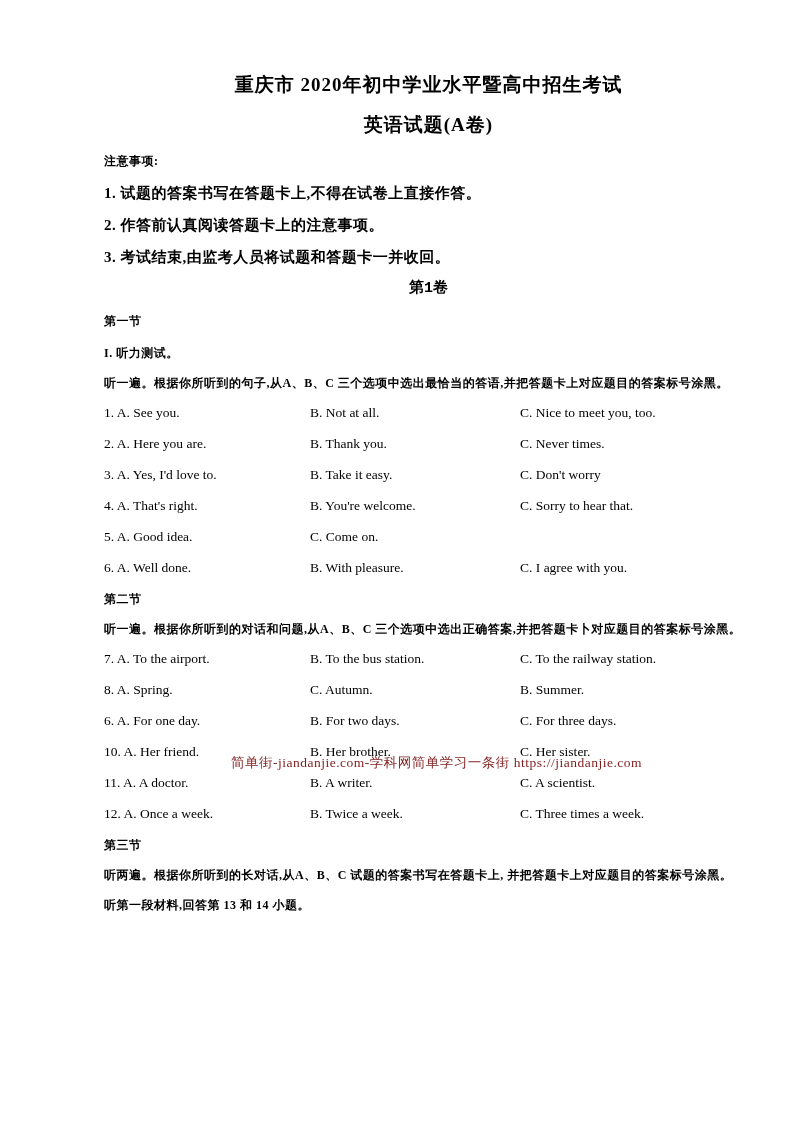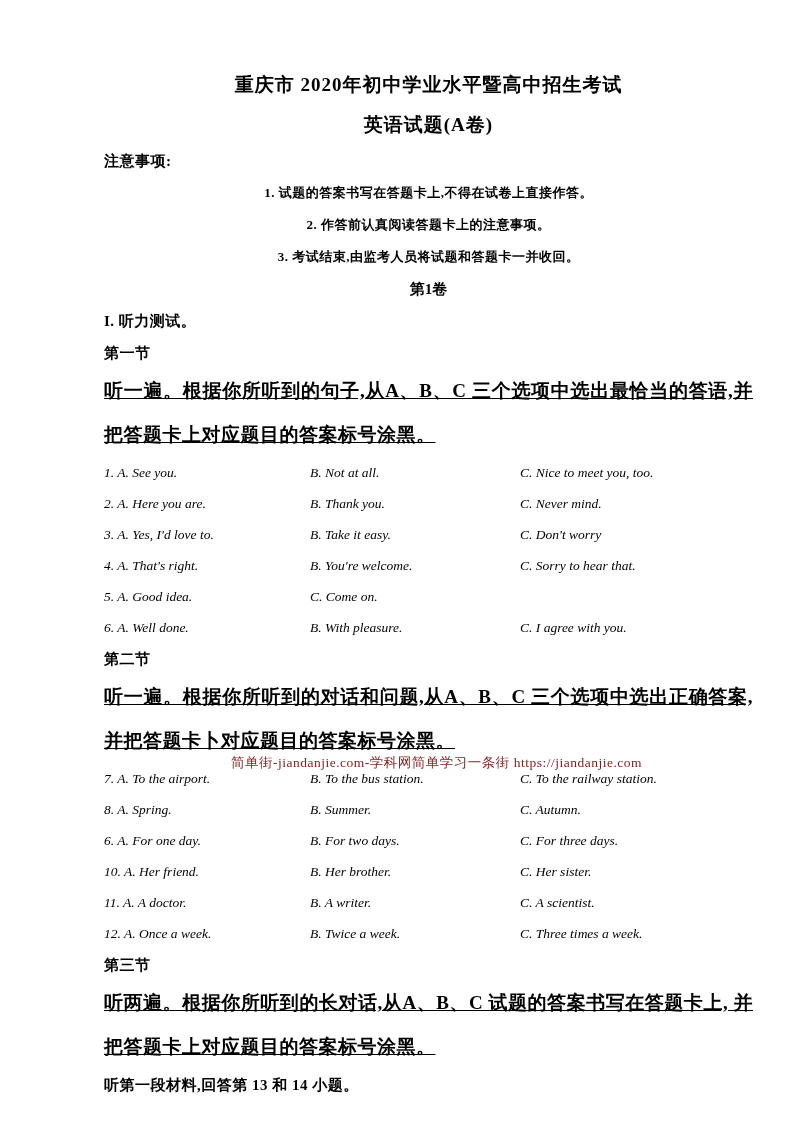--- a/index.html
+++ b/index.html
@@ -13,31 +13,30 @@
   }
   .page {
     width: 793px;
     height: 802px;
     padding: 65px 72px 0 72px;
     position: relative;
     margin-left: 32px;
   }
   .title-block { text-align: center; font-weight: bold; }
   .title-line { font-size: 19px; line-height: 40px; letter-spacing: 1px; }
-  .cn-bold { font-weight: bold; font-size: 15px; line-height: 32px; letter-spacing: 0.5px; }
-  .notice-item { font-weight: bold; font-size: 13px; line-height: 32px; letter-spacing: 0.5px; text-align: center; }
-  .volume { text-align: center; font-weight: bold; font-size: 15px; line-height: 32px; }
-  .instructions { font-weight: bold; font-size: 19px; line-height: 44px; text-align: justify; letter-spacing: 0.5px; text-decoration: underline; }
+  .cn-bold { font-weight: bold; font-size: 12px; line-height: 32px; letter-spacing: 0.5px; }
+  .notice-item { font-weight: bold; font-size: 15px; line-height: 32px; letter-spacing: 0.5px; }
+  .volume { text-align: center; font-weight: bold; font-size: 15px; line-height: 32px; font-family: Liberation Mono, monospace; }
+  .instructions { font-weight: bold; font-size: 12px; line-height: 28px; text-align: justify; letter-spacing: 0.5px; }
   .q-row {
     display: grid;
     grid-template-columns: 206px 210px auto;
     font-size: 13.5px;
     line-height: 31px;
     font-weight: normal;
-    font-style: italic;
   }
   .q-row span { white-space: nowrap; overflow: hidden; }
   .footer {
     position: absolute;
     bottom: 30px;
     left: 8px;
     width: 100%;
     text-align: center;
     color: #7f1d1d;
     font-size: 13.5px;
@@ -54,34 +53,34 @@
     <div class="title-line">英语试题(A卷)</div>
   </div>
 
   <div class="cn-bold">注意事项:</div>
   <div class="notice-item">1.  试题的答案书写在答题卡上,不得在试卷上直接作答。</div>
   <div class="notice-item">2.  作答前认真阅读答题卡上的注意事项。</div>
   <div class="notice-item">3.  考试结束,由监考人员将试题和答题卡一并收回。</div>
 
   <div class="volume">第1卷</div>
 
+  <div class="cn-bold">第一节</div>
+
   <div class="cn-bold">I. 听力测试。</div>
-
-  <div class="cn-bold">第一节</div>
   <div class="instructions">听一遍。根据你所听到的句子,从A、B、C 三个选项中选出最恰当的答语,并把答题卡上对应题目的答案标号涂黑。</div>
 
   <div class="q-row">
     <span>1. A. See you.</span>
     <span>B. Not at all.</span>
     <span>C. Nice to meet you, too.</span>
   </div>
   <div class="q-row">
     <span>2. A. Here you are.</span>
     <span>B. Thank you.</span>
-    <span>C. Never mind.</span>
+    <span>C. Never times.</span>
   </div>
   <div class="q-row">
     <span>3. A. Yes, I'd love to.</span>
     <span>B. Take it easy.</span>
     <span>C. Don't worry</span>
   </div>
   <div class="q-row">
     <span>4. A. That's right.</span>
     <span>B. You're welcome.</span>
     <span>C. Sorry to hear that.</span>
@@ -99,22 +98,22 @@
   <div class="cn-bold">第二节</div>
   <div class="instructions">听一遍。根据你所听到的对话和问题,从A、B、C 三个选项中选出正确答案,并把答题卡卜对应题目的答案标号涂黑。</div>
 
   <div class="q-row">
     <span>7. A. To the airport.</span>
     <span>B. To the bus station.</span>
     <span>C. To the railway station.</span>
   </div>
   <div class="q-row">
     <span>8. A. Spring.</span>
+    <span>C. Autumn.</span>
     <span>B. Summer.</span>
-    <span>C. Autumn.</span>
   </div>
   <div class="q-row">
     <span>6. A. For one day.</span>
     <span>B. For two days.</span>
     <span>C. For three days.</span>
   </div>
   <div class="q-row">
     <span>10. A. Her friend.</span>
     <span>B. Her brother.</span>
     <span>C. Her sister.</span>

